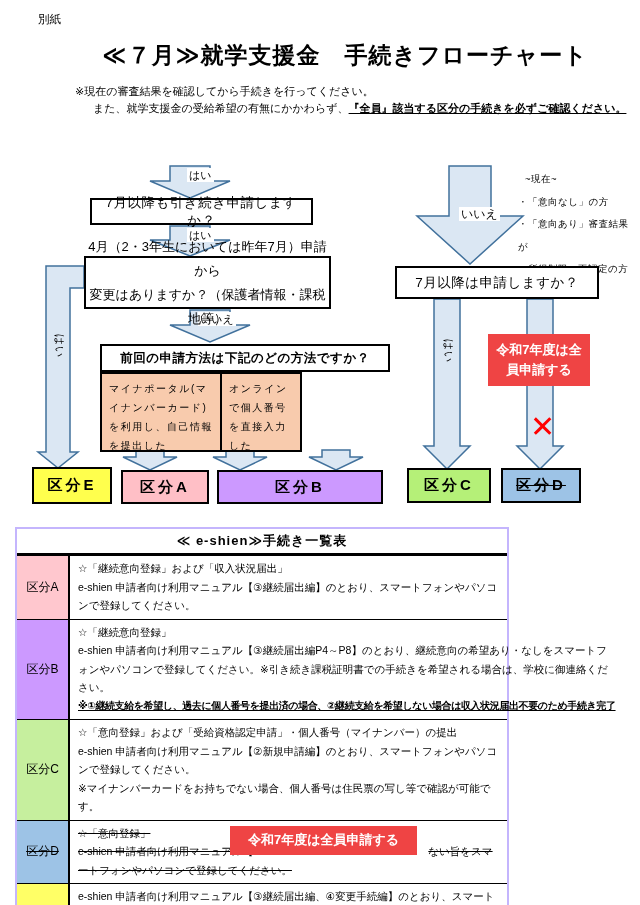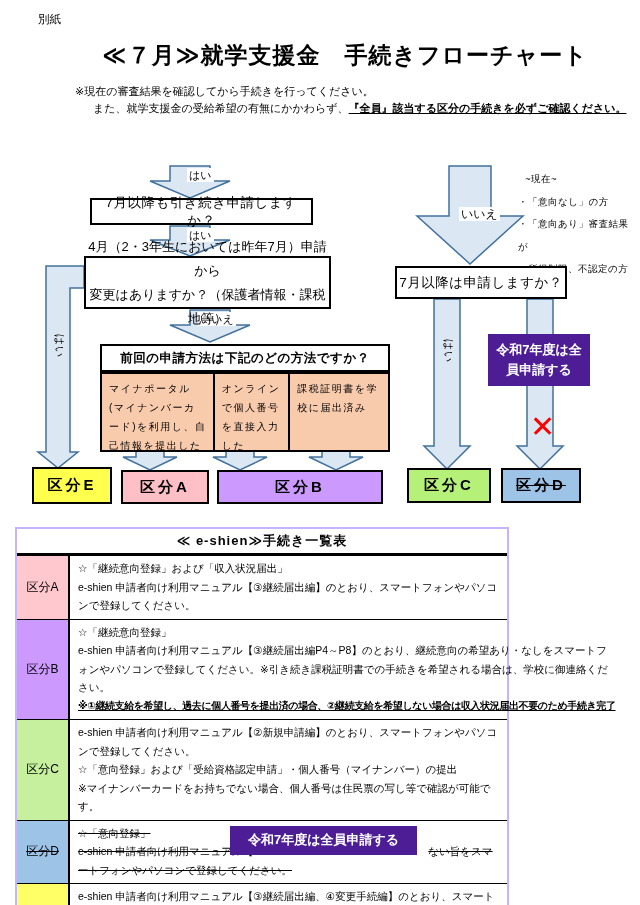--- a/index.html
+++ b/index.html
@@ -36,21 +36,21 @@
   
   .alabel{font-size:11px;background:#fff;padding:0 2px;line-height:14px;}
   .vlabel{font-size:11px;transform:rotate(90deg);transform-origin:center;line-height:12px;letter-spacing:1px;}
 
   .sidenote{font-size:9.5px;line-height:22.5px;letter-spacing:0.5px;}
   .sidenote .t{margin-left:7px;}
 
   .cat{border:2px solid #000;box-sizing:border-box;font-weight:700;font-size:15px;
     letter-spacing:3px;display:flex;align-items:center;justify-content:center;}
   .strike{text-decoration:line-through;}
-  .redbox{background:#4c1d95;color:#fff;font-weight:700;font-size:13px;
+  .redbox{background:#ef4444;color:#fff;font-weight:700;font-size:13px;
     display:flex;align-items:center;justify-content:center;text-align:center;
     line-height:20px;box-sizing:border-box;padding:2px 6px;}
   .cross{color:#ff0000;font-size:30px;font-weight:700;line-height:30px;}
 
   
   .tbl{border:2px solid #c4b5fd;box-sizing:border-box;width:494px;background:#fff;}
   .tbl-title{height:24px;border-bottom:2px solid #000;display:flex;align-items:center;
     justify-content:center;font-weight:700;font-size:13px;letter-spacing:1px;}
   .trow{display:flex;border-top:1px solid #000;}
   .trow:first-of-type{border-top:none;}
@@ -95,31 +95,30 @@
   <div class="abs fbox q" style="left:90px;top:198px;width:223px;height:27px;text-align:center;">7月以降も引き続き申請しますか？</div>
   <div class="abs fbox" style="left:84px;top:256px;width:247px;height:53px;">
     <div class="l">4月（2・3年生においては昨年7月）申請から</div>
     <div class="l">変更はありますか？（保護者情報・課税地等）</div>
   </div>
   <div class="abs fbox" style="left:100px;top:344px;width:290px;height:28px;font-size:12.5px;font-weight:700;letter-spacing:0.5px;">前回の申請方法は下記のどの方法ですか？</div>
 
   <div class="abs opt-row" style="left:100px;top:372px;width:290px;">
     <div class="opt" style="width:122px;height:80px;">マイナポータル(マイナンバーカード)を利用し、自己情報を提出した</div>
     <div class="opt" style="width:82px;height:80px;">オンラインで個人番号を直接入力した</div>
-    <div class="opt" style="width:108px;height:80px;">課税証明書を学校に届出済み</div>
   </div>
 
   <div class="abs alabel" style="left:459px;top:207px;font-size:12px;">いいえ</div>
   <div class="abs sidenote" style="left:518px;top:168px;width:120px;">
     <div class="t">~現在~</div>
     <div>・「意向なし」の方</div>
     <div>・「意向あり」審査結果が</div>
     <div>→所得制限、不認定の方</div>
   </div>
-  <div class="abs fbox q" style="left:395px;top:266px;width:172px;height:33px;">7月以降は申請しますか？</div>
+  <div class="abs fbox q" style="left:395px;top:266px;width:204px;height:33px;">7月以降は申請しますか？</div>
   <div class="abs vlabel" style="left:437px;top:345px;">はい</div>
   <div class="abs redbox" style="left:488px;top:334px;width:102px;height:52px;">令和7年度は全員申請する</div>
   <div class="abs cross" style="left:530px;top:412px;">✕</div>
 
   <div class="abs cat" style="left:32px;top:467px;width:80px;height:37px;background:#ffff4d;">区分E</div>
   <div class="abs cat" style="left:121px;top:470px;width:88px;height:34px;background:#ffbfc6;">区分A</div>
   <div class="abs cat" style="left:217px;top:470px;width:166px;height:34px;background:#cc99ff;">区分B</div>
   <div class="abs cat" style="left:407px;top:468px;width:84px;height:35px;background:#b5f078;">区分C</div>
   <div class="abs cat strike" style="left:501px;top:468px;width:80px;height:35px;background:#9dc3e6;">区分D</div>
 
@@ -139,22 +138,22 @@
       <div class="tcontent">
         <div>☆「継続意向登録」</div>
         <div>e-shien 申請者向け利用マニュアル【③継続届出編P4～P8】のとおり、継続意向の希望あり・なしをスマートフォンやパソコンで登録してください。※引き続き課税証明書での手続きを希望される場合は、学校に御連絡ください。</div>
         <div class="em-line">※①継続支給を希望し、過去に個人番号を提出済の場合、②継続支給を希望しない場合は収入状況届出不要のため手続き完了</div>
       </div>
     </div>
 
     <div class="trow">
       <div class="tlabel" style="background:#c6ef9e;">区分C</div>
       <div class="tcontent">
+        <div>☆「意向登録」および「受給資格認定申請」・個人番号（マイナンバー）の提出</div>
         <div>e-shien 申請者向け利用マニュアル【②新規申請編】のとおり、スマートフォンやパソコンで登録してください。</div>
-        <div>☆「意向登録」および「受給資格認定申請」・個人番号（マイナンバー）の提出</div>
         <div>※マイナンバーカードをお持ちでない場合、個人番号は住民票の写し等で確認が可能です。</div>
       </div>
     </div>
 
     <div class="trow">
       <div class="tlabel strike" style="background:#9dc3e6;">区分D</div>
       <div class="tcontent">
         <div class="strike">☆「意向登録」</div>
         <div><span class="strike">e-shien 申請者向け利用マニュアル【</span><span class="spacer"></span><span class="strike">ない旨をスマートフォンやパソコンで登録してください。</span></div>
         <div class="redbox overlay-red">令和7年度は全員申請する</div>

